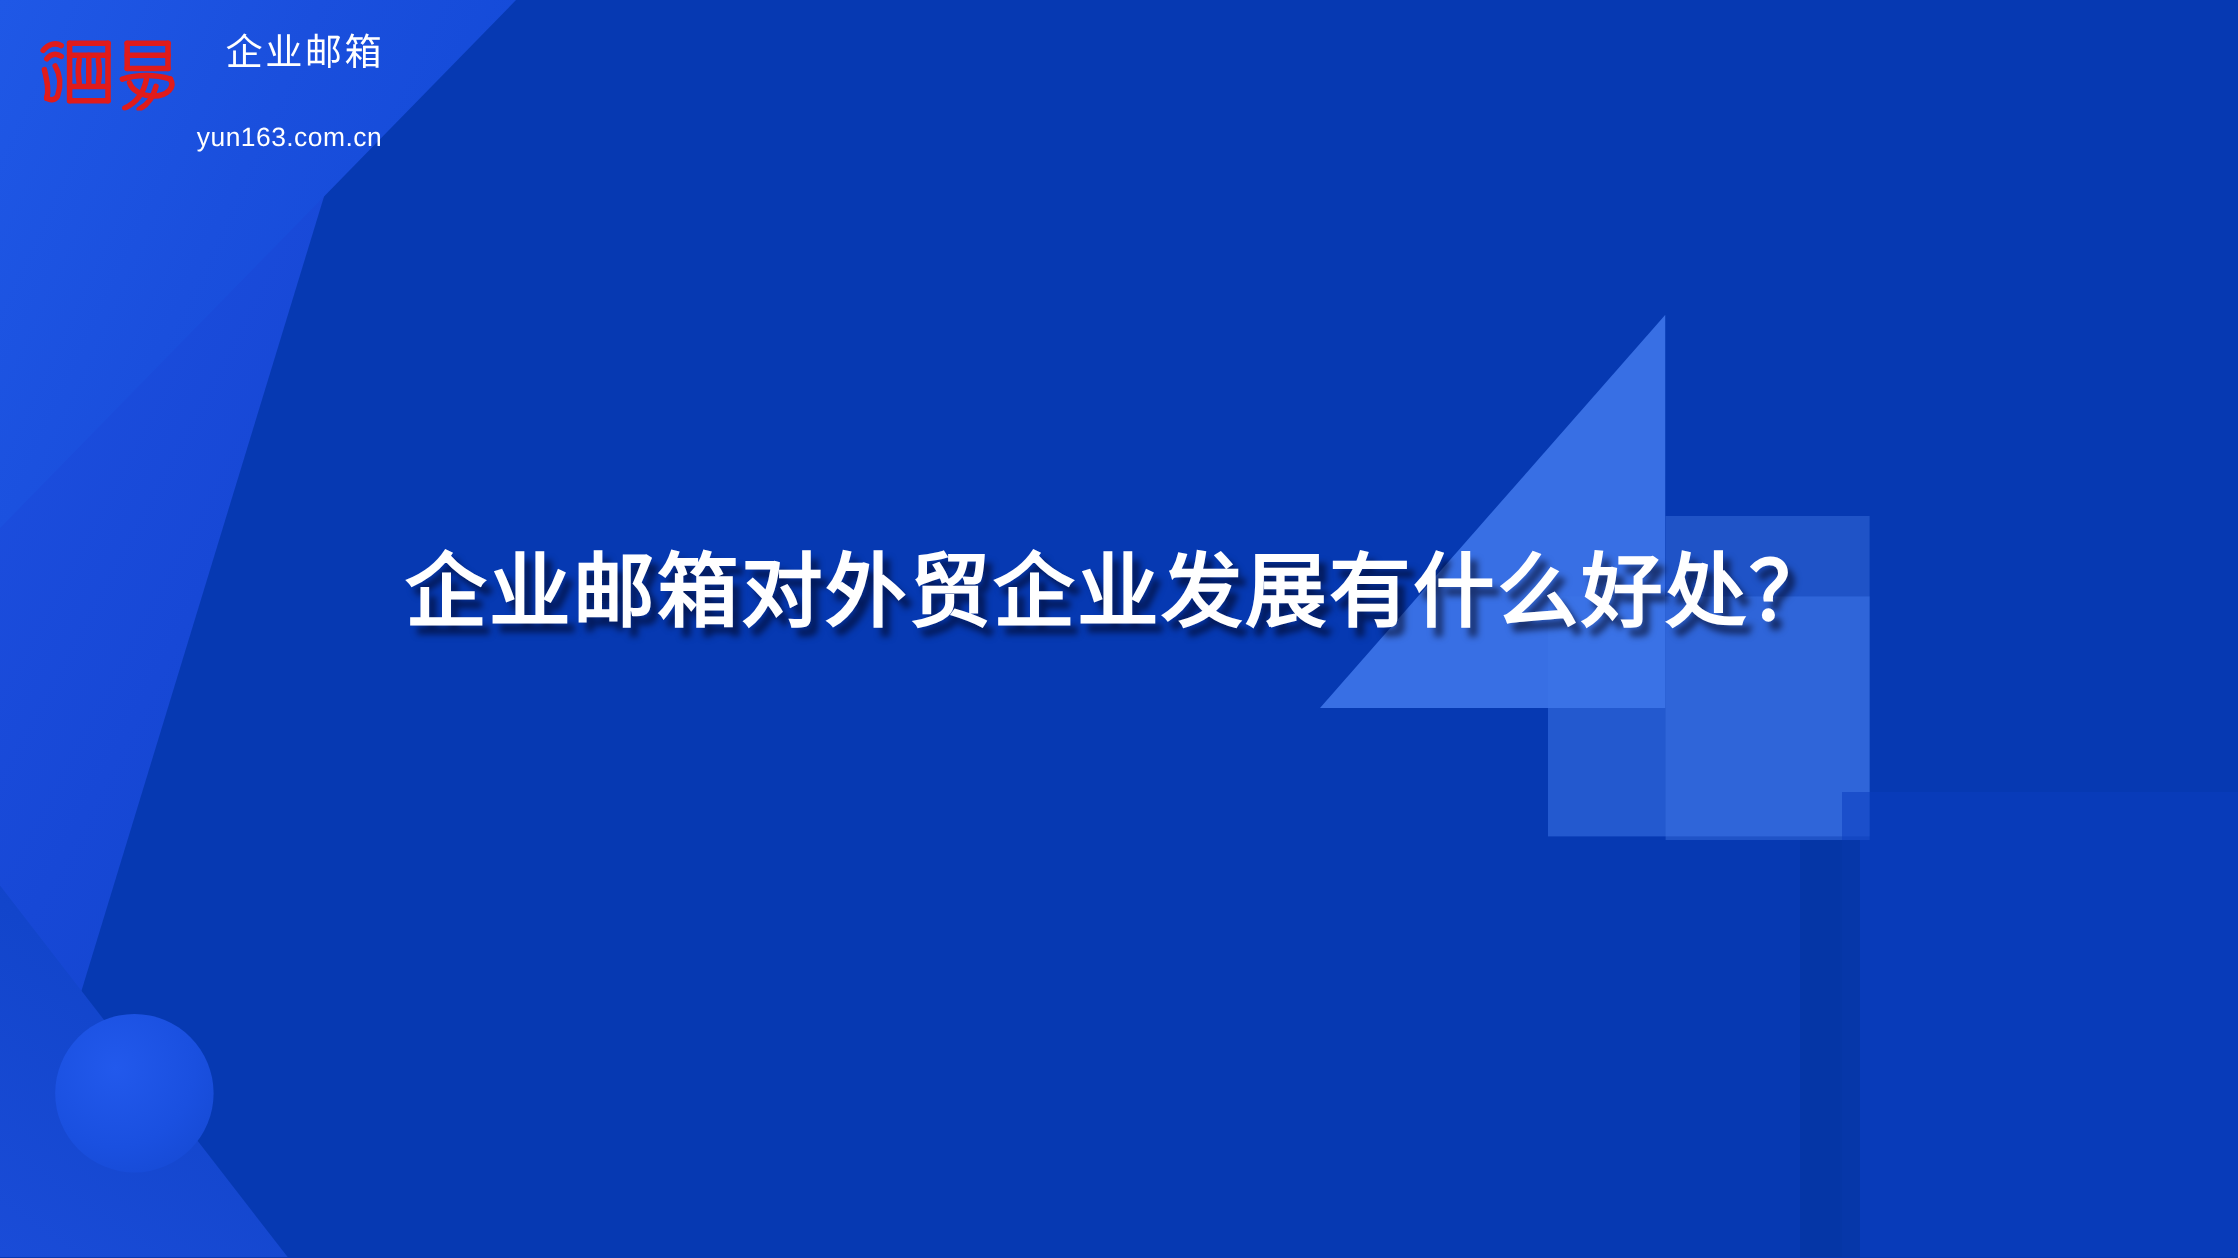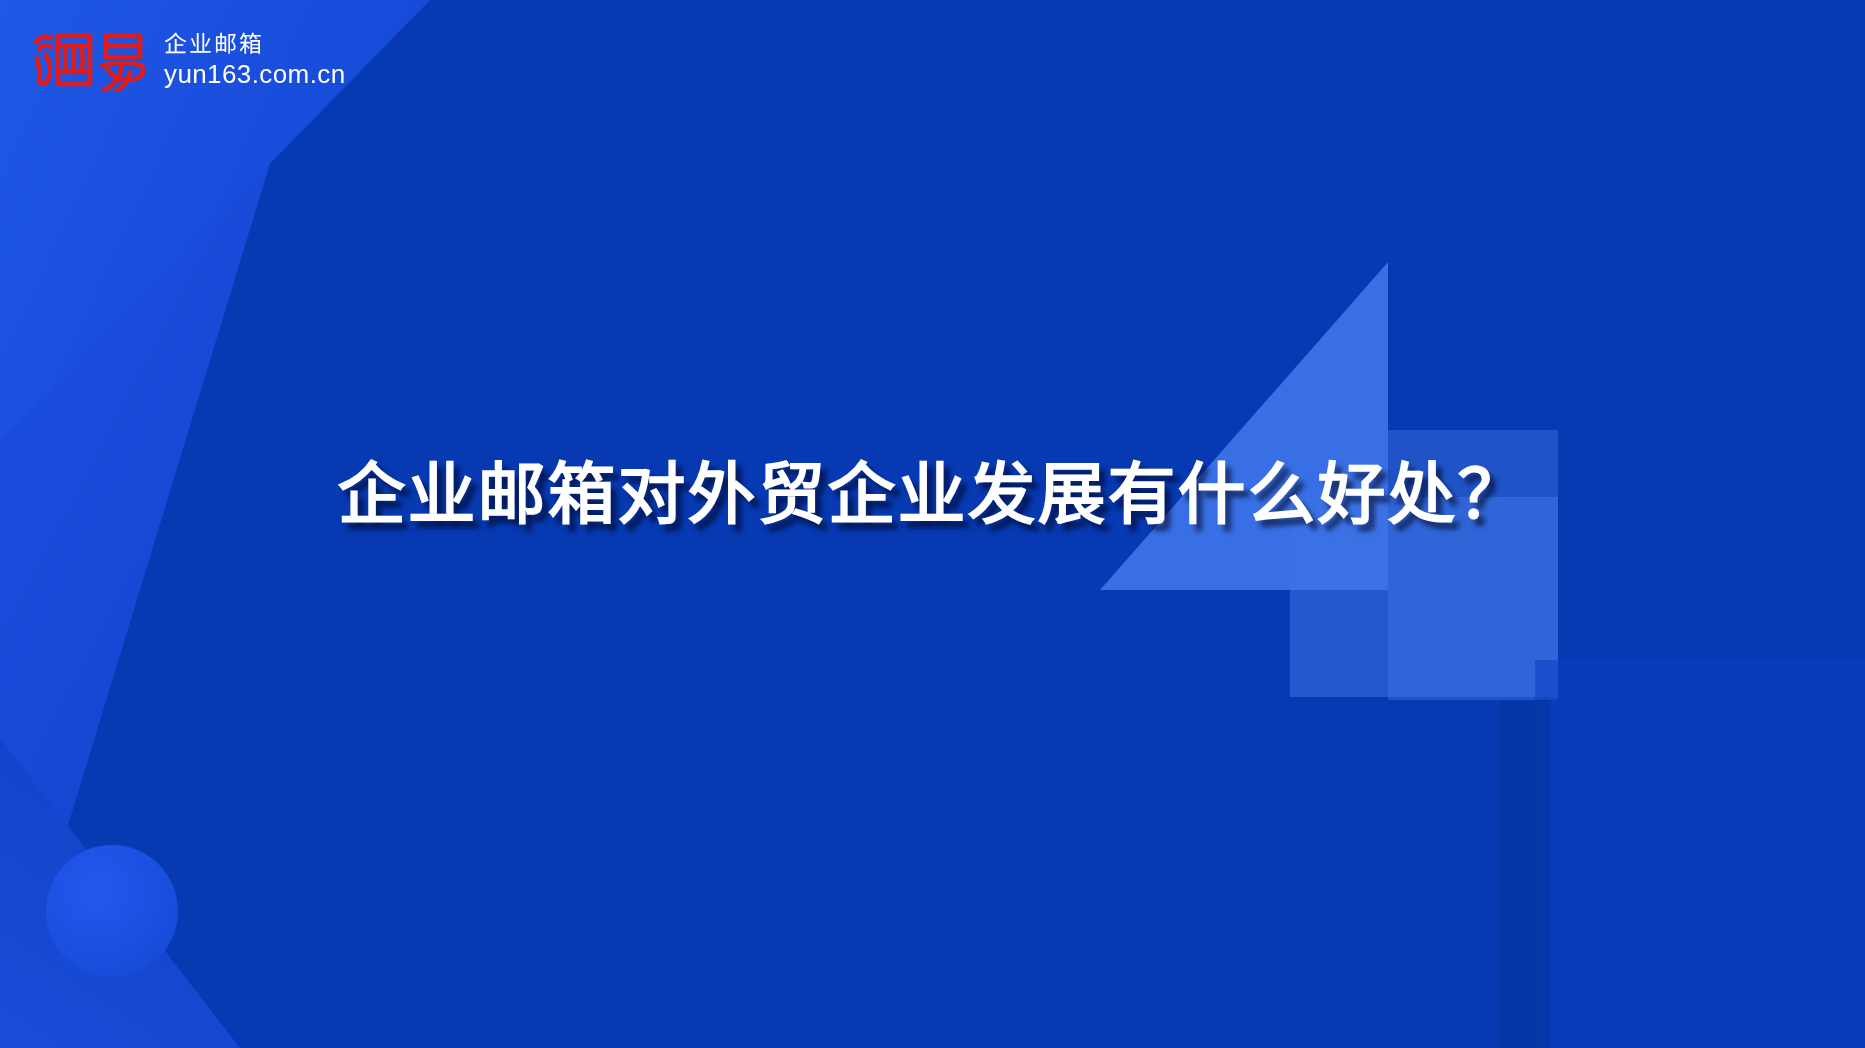--- a/index.html
+++ b/index.html
@@ -129,35 +129,37 @@
   }
   .logo-text {
     margin-left: 6px;
     display: flex;
     flex-direction: column;
     justify-content: flex-start;
     padding-top: 4px;
   }
   .logo-cn {
     color: #ffffff;
-    font-size: 23px;
+    font-size: 31px;
     line-height: 36px;
     letter-spacing: 2px;
     font-weight: 400;
     white-space: nowrap;
     font-family: "DejaVu Sans", "Liberation Sans", sans-serif;
+    margin-left: 24px;
   }
   .logo-domain {
     color: #ffffff;
-    font-size: 26px;
+    font-size: 22px;
     line-height: 25px;
     letter-spacing: 0.4px;
     font-weight: 400;
     white-space: nowrap;
     font-family: "Liberation Sans", sans-serif;
+    margin-top: 40px;
   }
 
   
   .headline {
     position: absolute;
     left: 0;
     top: 455px;
     width: 1865px;
     text-align: center;
     color: #ffffff;

